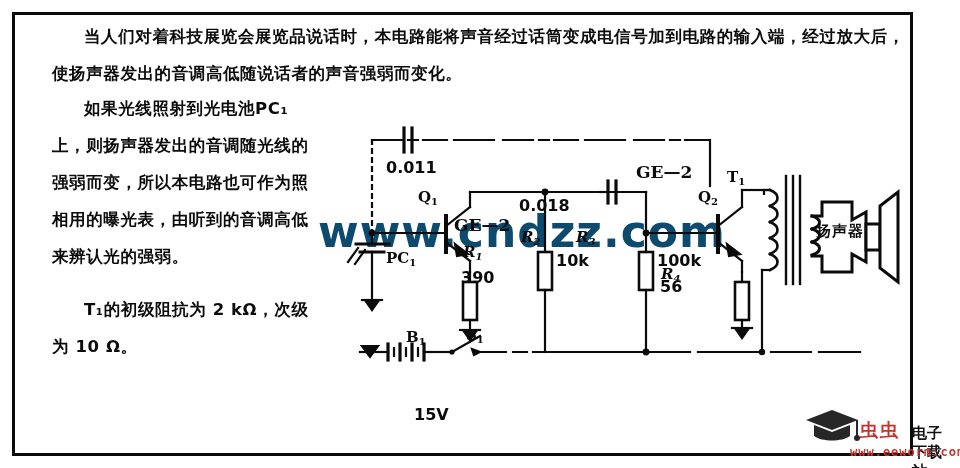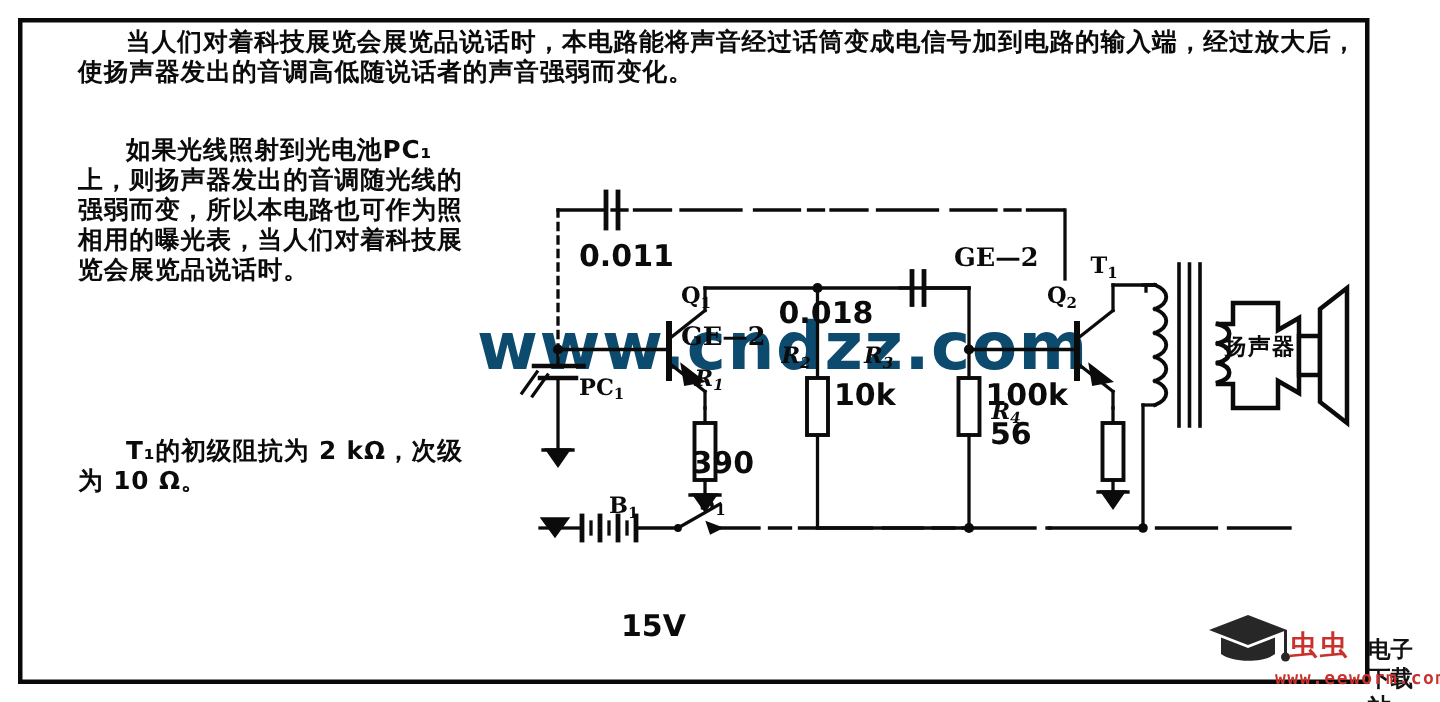--- a/index.html
+++ b/index.html
@@ -12,21 +12,21 @@
     border:3px solid #0a0a0a;box-sizing:border-box;background:#fff;
   }
 
   
   #article{
     position:absolute;left:22px;top:8px;width:880px;
   }
   .para{
     font-family:"DejaVu Sans","Liberation Sans",sans-serif;
     font-weight:bold;color:#0b0b0b;
-    font-size:16.5px;line-height:20px;letter-spacing:0.6px;
+    font-size:16.5px;line-height:37px;letter-spacing:0.6px;
   }
   #p1{position:absolute;left:30px;top:10px;width:860px;text-indent:32px;}
   #p2{position:absolute;left:30px;top:82px;width:268px;text-indent:32px;}
   #p3{position:absolute;left:30px;top:283px;width:268px;text-indent:32px;}
 
   
   #watermark{
     position:absolute;left:318px;top:206px;
     font-family:"DejaVu Sans","Liberation Sans",sans-serif;
     font-size:44px;font-weight:bold;color:#0c4a6e;letter-spacing:1px;
@@ -37,21 +37,21 @@
   #circuit{position:absolute;left:0;top:0;width:960px;height:468px;z-index:3;}
 
   
   .clab{
     position:absolute;z-index:4;color:#0b0b0b;
     font-family:"DejaVu Serif","Liberation Serif",serif;
     font-weight:bold;font-size:15px;white-space:nowrap;
   }
   .clab .s{font-size:10px;vertical-align:-3px;}
   .clab.it{font-style:italic;}
-  .cn{font-family:"DejaVu Sans","Liberation Sans",sans-serif;font-weight:bold;font-size:20px;}
+  .cn{font-family:"DejaVu Sans","Liberation Sans",sans-serif;font-weight:bold;font-size:16px;}
 
   
   #logo{position:absolute;left:800px;top:404px;width:150px;height:58px;z-index:6;}
   #logo .cn1{
     position:absolute;left:60px;top:14px;color:#c9322c;
     font-family:"DejaVu Sans","Liberation Sans",sans-serif;
     font-weight:bold;font-size:18px;letter-spacing:2px;
   }
   #logo .cn2{
     position:absolute;left:112px;top:20px;color:#121212;
@@ -68,21 +68,21 @@
 <body>
 
 <div id="page">
 
   <div id="frame"></div>
 
   <div id="watermark">www.cndzz.com</div>
 
   <div id="article">
     <div class="para" id="p1">当人们对着科技展览会展览品说话时，本电路能将声音经过话筒变成电信号加到电路的输入端，经过放大后，使扬声器发出的音调高低随说话者的声音强弱而变化。</div>
-    <div class="para" id="p2">如果光线照射到光电池PC₁上，则扬声器发出的音调随光线的强弱而变，所以本电路也可作为照相用的曝光表，当人们对着科技展览会展览品说话时。</div>
+    <div class="para" id="p2">如果光线照射到光电池PC₁上，则扬声器发出的音调随光线的强弱而变，所以本电路也可作为照相用的曝光表，由听到的音调高低来辨认光的强弱。</div>
     <div class="para" id="p3">T₁的初级阻抗为 2 kΩ，次级为 10 Ω。</div>
   </div>
 
   <svg id="circuit" viewBox="0 0 960 468" xmlns="http://www.w3.org/2000/svg">
     <g stroke="#0b0b0b" stroke-width="2.2" fill="none" stroke-linecap="square">
 
       <g stroke-dasharray="30 6 10 5 24 7 40 9">
         <path d="M372 140 H 710"></path>
       </g>
 
@@ -236,27 +236,27 @@
         <path d="M452 352 L 480 336"></path>
         <circle cx="452" cy="352" r="2.6" fill="#0b0b0b" stroke="none"></circle>
         <path d="M480 352 L 472 349 L 474 355 Z" fill="#0b0b0b" stroke="#0b0b0b"></path>
       </g>
 
     </g>
   </svg>
 
   <div class="clab cn" style="left:386px;top:158px;">0.011</div>
 
-  <div class="clab" style="left:418px;top:188px;margin-left:36px;"><span>Q</span><span class="s">1</span></div>
+  <div class="clab" style="left:418px;top:188px;"><span>Q</span><span class="s">1</span></div>
   <div class="clab" style="left:454px;top:215px;font-size:17px;">GE—2</div>
 
   <div class="clab" style="left:386px;top:249px;"><span>PC</span><span class="s">1</span></div>
 
   <div class="clab it" style="left:463px;top:243px;"><span>R</span><span class="s">1</span></div>
-  <div class="clab cn" style="left:461px;top:268px;margin-top:28px;">390</div>
+  <div class="clab cn" style="left:461px;top:268px;">390</div>
 
   <div class="clab cn" style="left:519px;top:196px;">0.018</div>
 
   <div class="clab it" style="left:521px;top:228px;"><span>R</span><span class="s">2</span></div>
   <div class="clab cn" style="left:556px;top:251px;">10k</div>
 
   <div class="clab it" style="left:576px;top:228px;"><span>R</span><span class="s">3</span></div>
   <div class="clab cn" style="left:657px;top:251px;">100k</div>
 
   <div class="clab" style="left:698px;top:188px;"><span>Q</span><span class="s">2</span></div>

